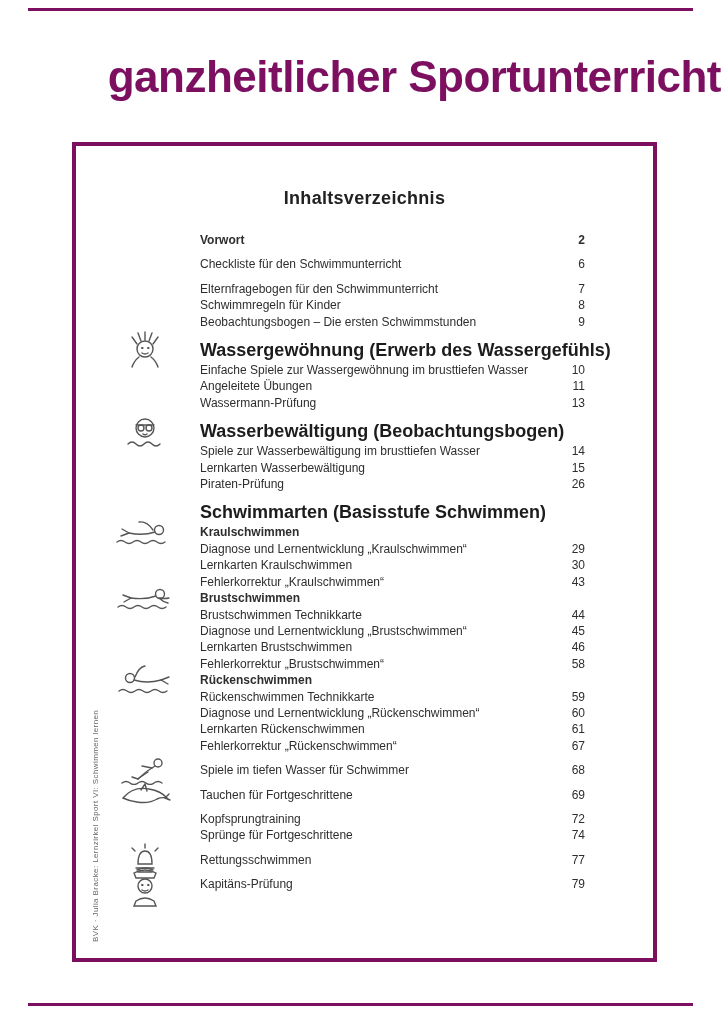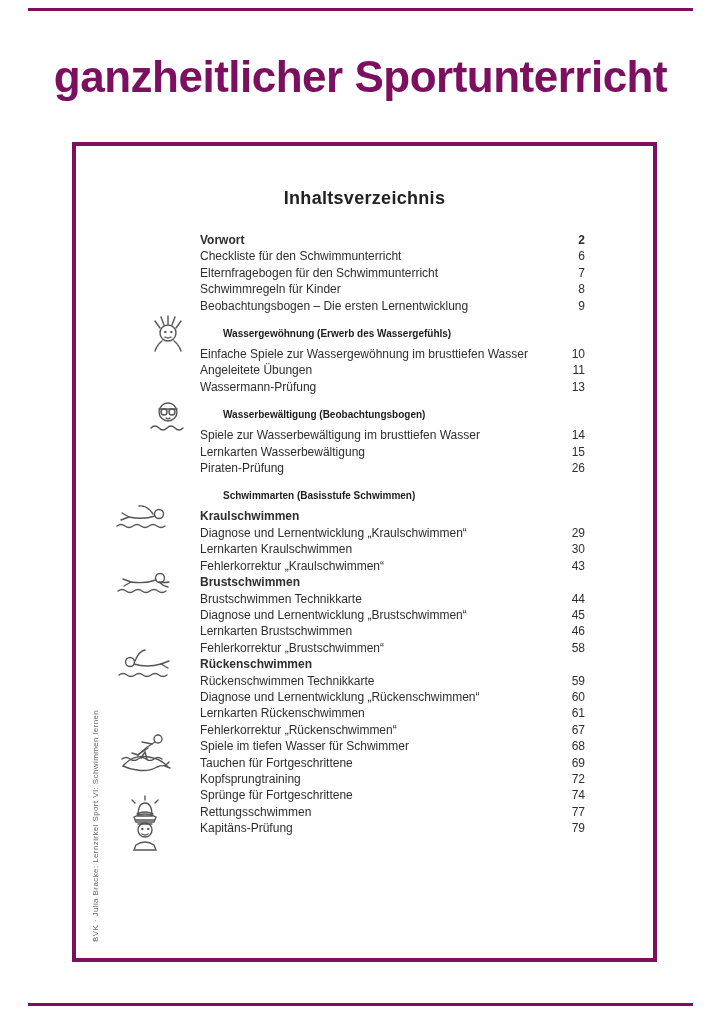--- a/index.html
+++ b/index.html
@@ -4,21 +4,21 @@
 <style>
   html,body { margin:0; padding:0; background:#ffffff; }
   .page {
     position:relative; width:721px; height:1020px; background:#ffffff;
     font-family:"Liberation Sans", sans-serif; overflow:hidden;
   }
   .rule { position:absolute; left:28px; width:665px; height:3px; background:#7c0f5f; }
   .rule.top { top:8px; }
   .rule.bottom { top:1003px; }
   .page-title {
-    position:absolute; top:52px; left:0; right:0; text-align:center;
+    position:absolute; top:52px; left:0; right:0; text-align:right;
     font-size:44px; font-weight:bold; color:#7c0f5f; letter-spacing:-0.5px;
   }
   .toc-box {
     position:absolute; left:72px; top:142px; width:585px; height:820px;
     border:4px solid #7c0f5f; box-sizing:border-box; background:#ffffff;
   }
   .toc-heading {
     position:absolute; top:42px; left:0; right:0; text-align:center;
     font-size:18px; font-weight:bold; color:#222222; letter-spacing:0.3px;
   }
@@ -26,25 +26,25 @@
     position:absolute; left:124px; top:86px; width:385px;
   }
   .row {
     position:relative; display:flex; justify-content:space-between;
     align-items:flex-start; font-size:12px; line-height:16.4px; color:#2e2e2e;
   }
   .row .label { white-space:nowrap; }
   .row .page-num { margin-left:8px; }
   .row.bold { font-weight:bold; }
   .row.heading {
-    font-weight:bold; font-size:10px; line-height:18px; color:#1c1c1c;
-    margin-top:11px; margin-bottom:3px;margin-left:23px;
+    font-weight:bold; font-size:18px; line-height:18px; color:#1c1c1c;
+    margin-top:11px; margin-bottom:3px;
   }
   .row.subheading { font-weight:bold; }
-  .row.gap { }
+  .row.gap { margin-top:8px; }
   .row-icon {
     position:absolute; left:-88px; top:50%; transform:translateY(-50%);
     width:66px; display:flex; justify-content:center; align-items:center;
   }
   .sidebar-credit {
     position:absolute; left:24px; bottom:16px;
     transform-origin:0 100%; transform:rotate(-90deg);
     font-size:8px; color:#666666; letter-spacing:0.4px; white-space:nowrap;
   }
 </style>
@@ -70,21 +70,21 @@
         </div>
         <div class="row item gap">
           <span class="label">Elternfragebogen für den Schwimmunterricht</span>
           <span class="page-num">7</span>
         </div>
         <div class="row item">
           <span class="label">Schwimmregeln für Kinder</span>
           <span class="page-num">8</span>
         </div>
         <div class="row item">
-          <span class="label">Beobachtungsbogen – Die ersten Lernentwicklung</span>
+          <span class="label">Beobachtungsbogen – Die ersten Schwimmstunden</span>
           <span class="page-num">9</span>
         </div>
         <div class="row heading">
           <span class="row-icon">
             <svg width="46" height="42" viewBox="0 0 46 42">
               <g fill="none" stroke="#555" stroke-width="1.4" stroke-linecap="round">
                 <circle cx="23" cy="20" r="8"></circle>
                 <path d="M15 15 L10 8 M19 12 L16 4 M23 11 L23 3 M27 12 L30 4 M31 15 L36 8"></path>
                 <path d="M20 19 h.6 M26 19 h.6" stroke-width="2"></path>
                 <path d="M20 24 q3 2 6 0"></path>

